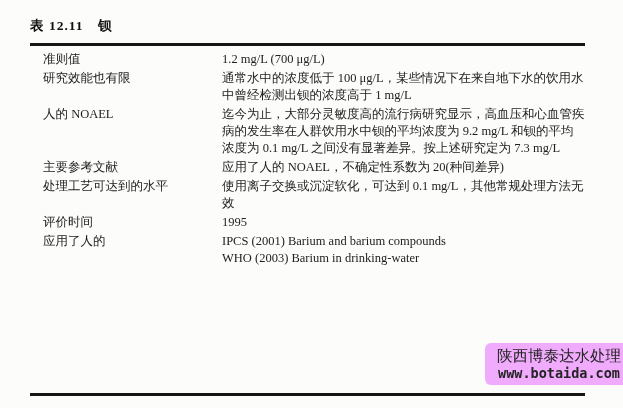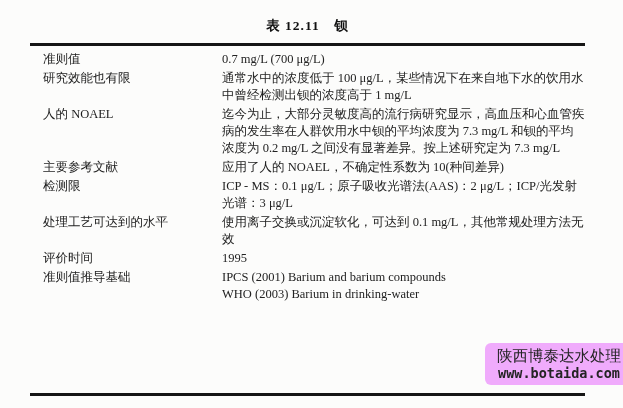--- a/index.html
+++ b/index.html
@@ -17,21 +17,21 @@
     color: #1f1f1f;
   }
   .table-area {
     position: absolute;
     left: 30px;
     top: 0;
     width: 555px;
   }
   .table-title {
     padding-top: 17px;
-    text-align: center;
+    text-align: left;
     font-size: 13.5px;
     font-weight: bold;
     letter-spacing: 1px;
     color: #111;
   }
   .rule {
     position: absolute;
     left: 30px;
     width: 555px;
     height: 3px;
@@ -103,56 +103,52 @@
   <div class="table-area">
     <div class="table-title">表 12.11　钡</div>
   </div>
 
   <div class="rule rule-top"></div>
 
   <div class="rows">
 
     <div class="row">
       <div class="row-label">准则值</div>
-      <div class="row-content">0.7 mg/L (700 μg/L)</div>
+      <div class="row-content">1.2 mg/L (700 μg/L)</div>
     </div>
 
     <div class="row">
       <div class="row-label">研究效能也有限</div>
       <div class="row-content">通常水中的浓度低于 100 μg/L，某些情况下在来自地下水的饮用水中曾经检测出钡的浓度高于 1 mg/L</div>
     </div>
 
     <div class="row">
       <div class="row-label">人的 NOAEL</div>
-      <div class="row-content">迄今为止，大部分灵敏度高的流行病研究显示，高血压和心血管疾病的发生率在人群饮用水中钡的平均浓度为 7.3 mg/L 和钡的平均浓度为 0.2 mg/L 之间没有显著差异。按上述研究定为 7.3 mg/L</div>
+      <div class="row-content">迄今为止，大部分灵敏度高的流行病研究显示，高血压和心血管疾病的发生率在人群饮用水中钡的平均浓度为 9.2 mg/L 和钡的平均浓度为 0.1 mg/L 之间没有显著差异。按上述研究定为 7.3 mg/L</div>
     </div>
 
     <div class="row">
       <div class="row-label">主要参考文献</div>
-      <div class="row-content">应用了人的 NOAEL，不确定性系数为 10(种间差异)</div>
+      <div class="row-content">应用了人的 NOAEL，不确定性系数为 20(种间差异)</div>
     </div>
 
-    <div class="row">
-      <div class="row-label">检测限</div>
-      <div class="row-content">ICP - MS：0.1 μg/L；原子吸收光谱法(AAS)：2 μg/L；ICP/光发射光谱：3 μg/L</div>
-    </div>
 
     <div class="row">
       <div class="row-label">处理工艺可达到的水平</div>
       <div class="row-content">使用离子交换或沉淀软化，可达到 0.1 mg/L，其他常规处理方法无效</div>
     </div>
 
 
     <div class="row">
       <div class="row-label">评价时间</div>
       <div class="row-content">1995</div>
     </div>
 
     <div class="row">
-      <div class="row-label">准则值推导基础</div>
+      <div class="row-label">应用了人的</div>
       <div class="row-content">IPCS (2001) Barium and barium compounds
 WHO (2003) Barium in drinking-water</div>
     </div>
 
   </div>
 
   <div class="rule rule-bottom"></div>
 
   <div class="watermark">
     <div class="watermark-company">陕西博泰达水处理</div>

